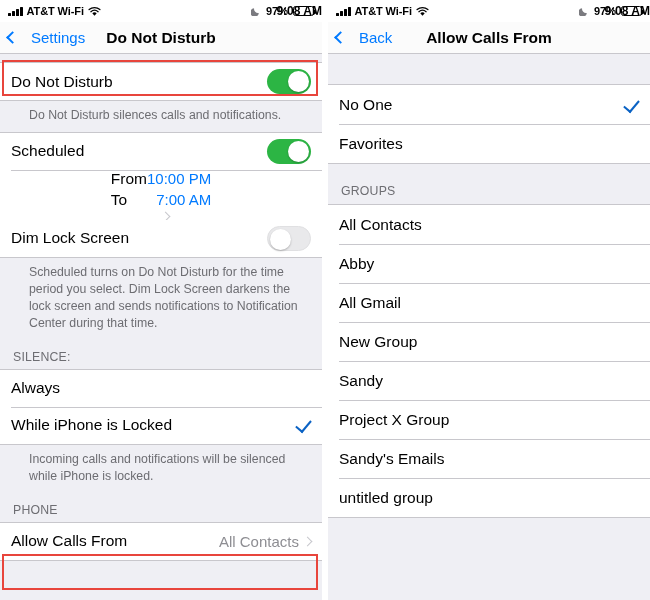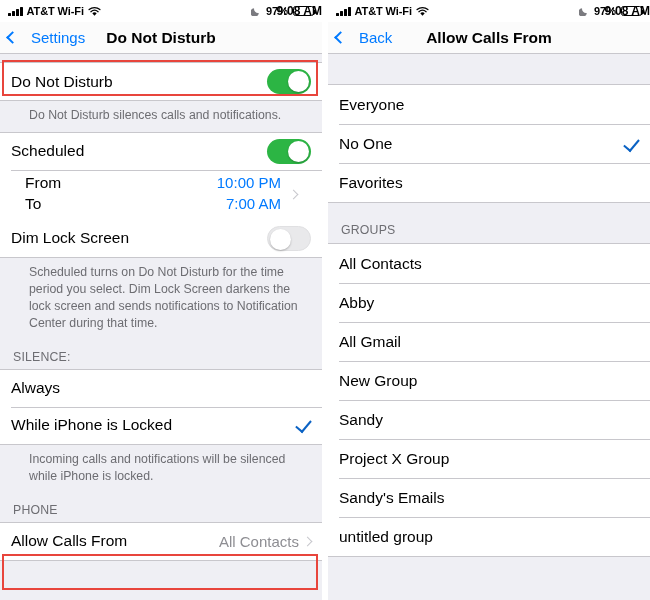--- a/index.html
+++ b/index.html
@@ -107,21 +107,21 @@
   .footer {
     font-size: 12.3px; color: #6d6d72; line-height: 1.38;
     padding: 6px 13px 8px 29px; background: #efeff4;
   }
   .section-header {
     font-size: 12.3px; color: #6d6d72; letter-spacing: .2px;
     padding: 14px 13px 5px 13px; background: #efeff4; text-transform: none;
   }
 
   
-  .fromto { display: flex; align-items: center; padding: 0 25px; background: #fff; position: relative; min-height: 50px; }
+  .fromto { display: flex; align-items: center; padding: 0 11px; background: #fff; position: relative; min-height: 50px; flex-direction: column; }
   .fromto::before { content: ""; position: absolute; left: 11px; right: 0; top: 0; height: 1px; background: #c8c7cc; }
   .fromto-lines { flex: 1; }
   .ft-line { display: flex; align-items: baseline; justify-content: space-between; height: 21px; }
   .ft-label { font-size: 15.5px; color: #000; }
   .ft-val { font-size: 15px; color: #007aff; }
   .fromto .chev-right { margin-left: 9px; }
 
   
   .hl {
     position: absolute; border: 2.5px solid #e8453c; pointer-events: none; z-index: 5;
@@ -282,23 +282,20 @@
         <span class="nav-back-label">Back</span>
       </div>
       <div class="nav-title">Allow Calls From</div>
     </div>
 
     <div class="content">
       <div style="height:30px" class="spacer"></div>
 
       <div class="group">
         <div class="row" style="height:39px">
-          <span class="row-label">Everyone</span>
-        </div>
-        <div class="row" style="height:39px">
           <span class="row-label">No One</span>
           <span class="check"></span>
         </div>
         <div class="row" style="height:39px">
           <span class="row-label">Favorites</span>
         </div>
       </div>
 
       <div class="section-header" style="padding-top:20px; padding-bottom:6px">GROUPS</div>
 

